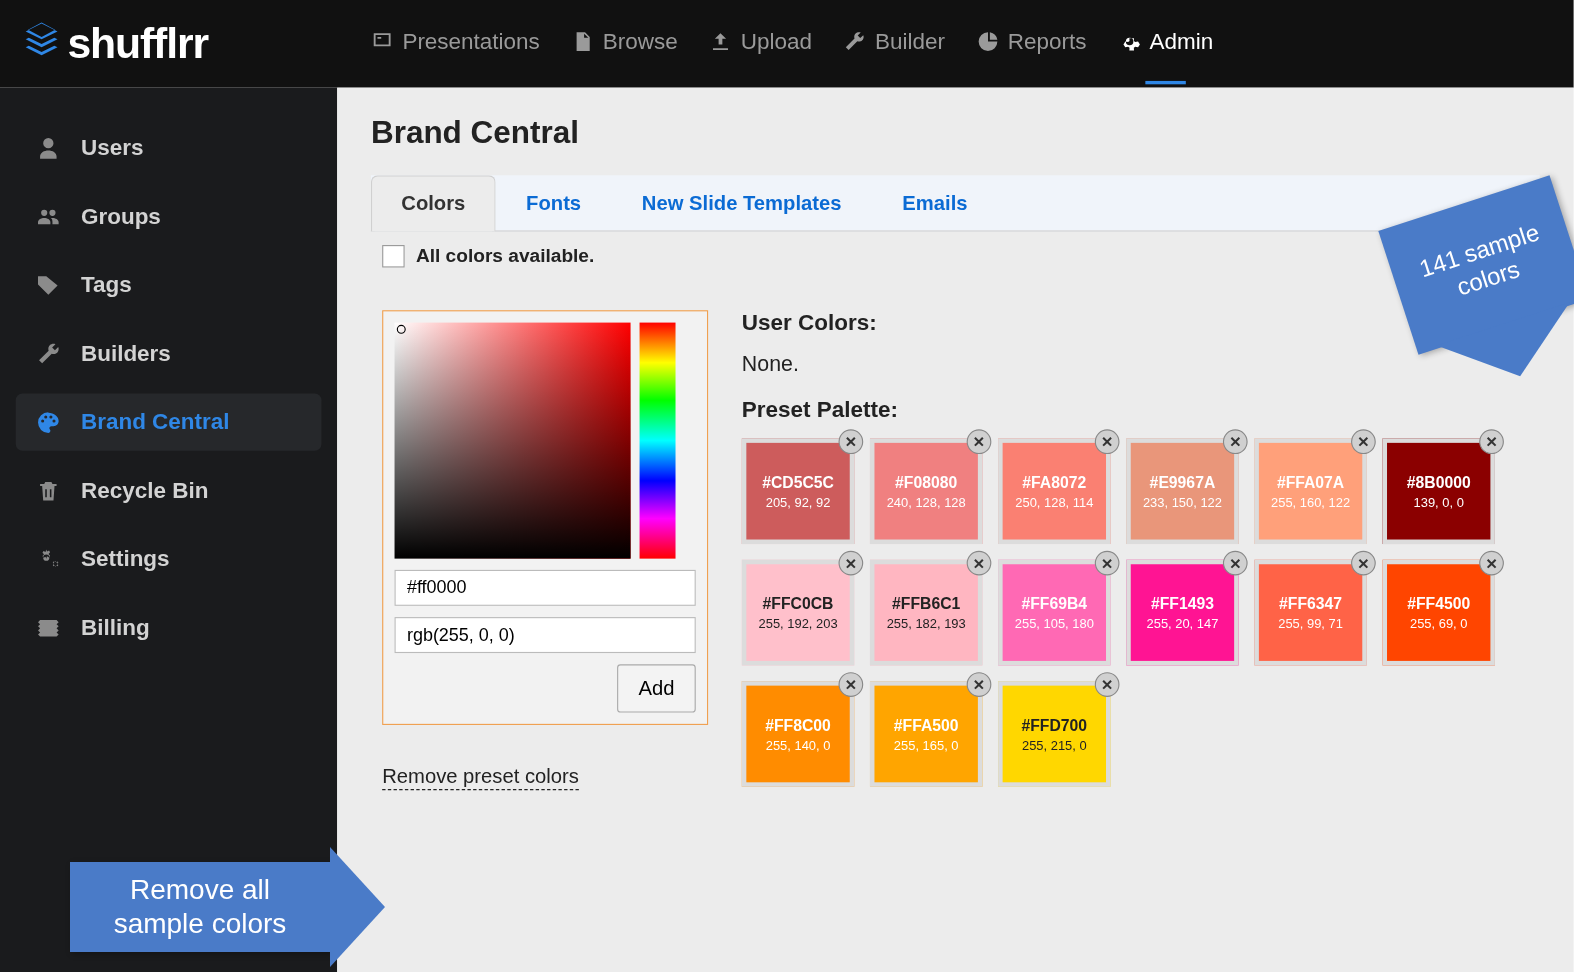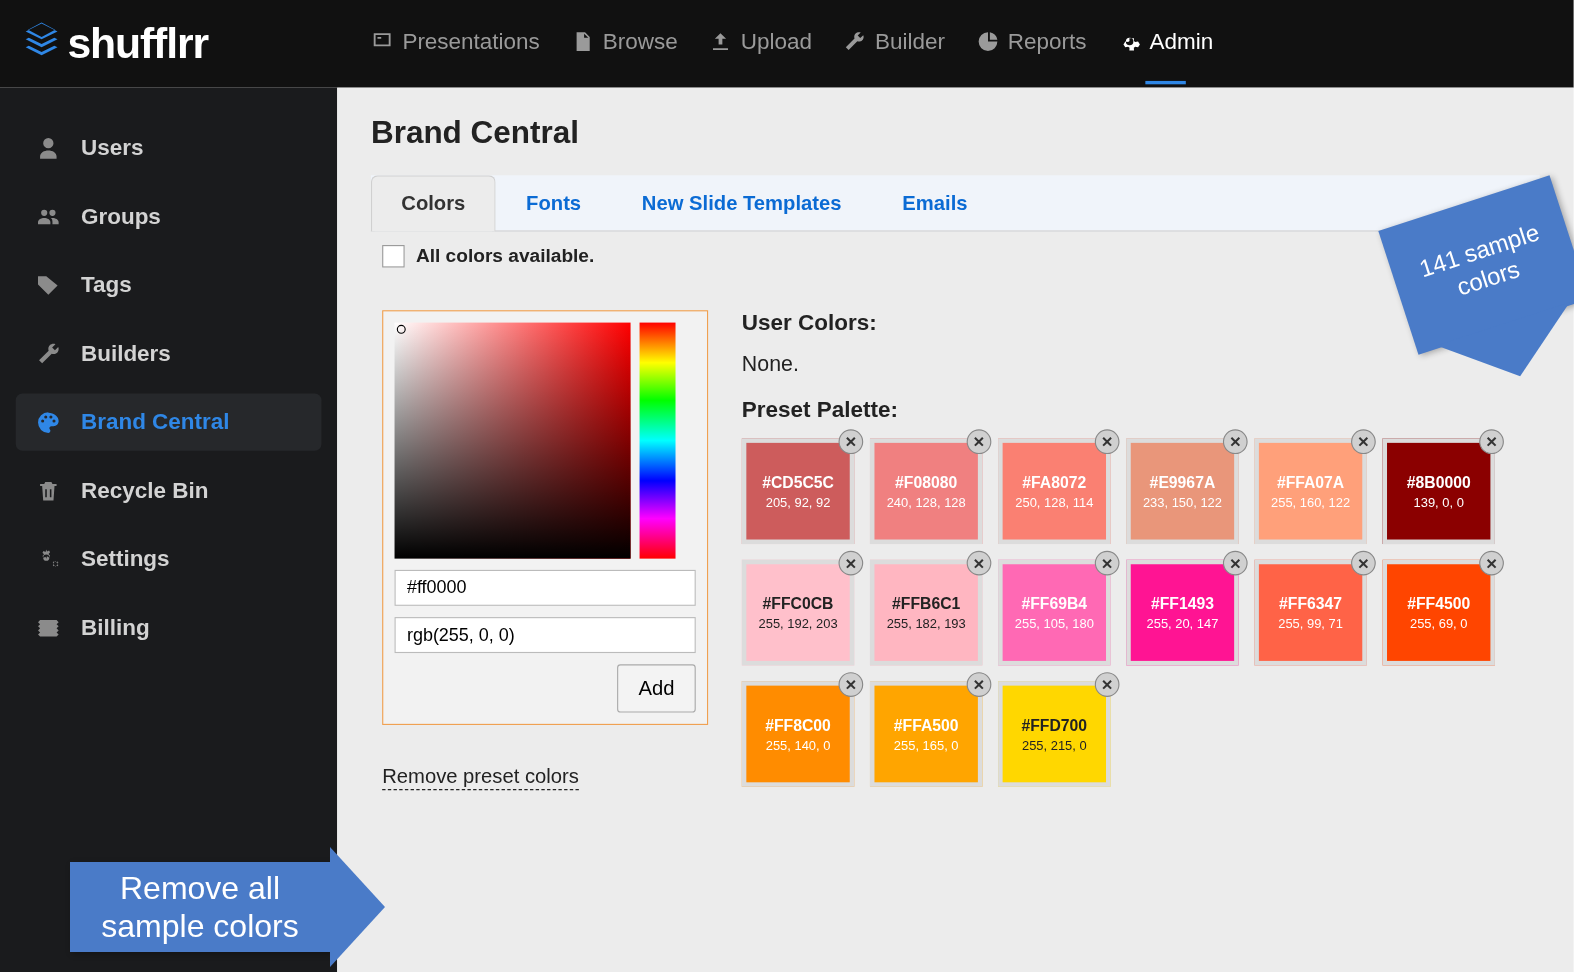--- a/index.html
+++ b/index.html
@@ -213,21 +213,21 @@
   border-bottom: 1px dashed #222;
   cursor: pointer;
   display: inline-block;
   margin-top: 36px;
 }
 
 .arrow-callout {
   position: absolute;
   background: #4a7bc8;
   color: #fff;
-  font-size: 32px;
+  font-size: 28px;
   font-weight: 400;
   display: flex;
   align-items: center;
   padding: 14px 18px;
   z-index: 50;
   box-shadow: 2px 2px 6px rgba(0,0,0,0.3);
 }
 .arrow-left {
   bottom: 20px; left: 70px;
   width: 260px; height: 90px;

